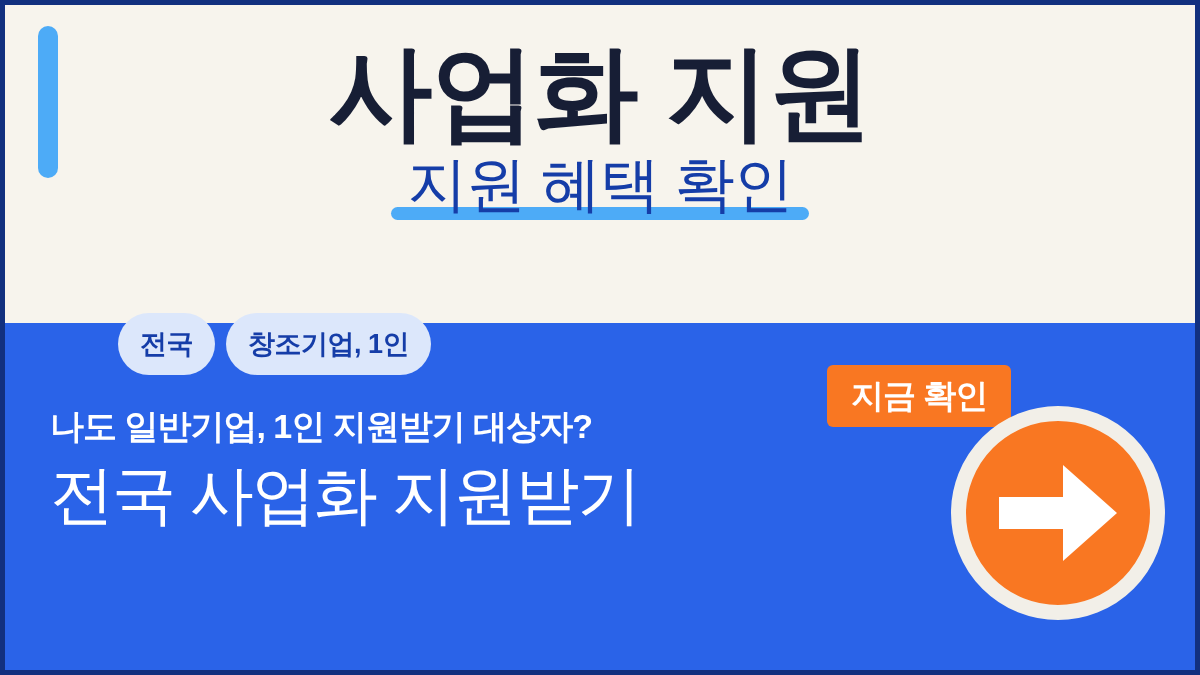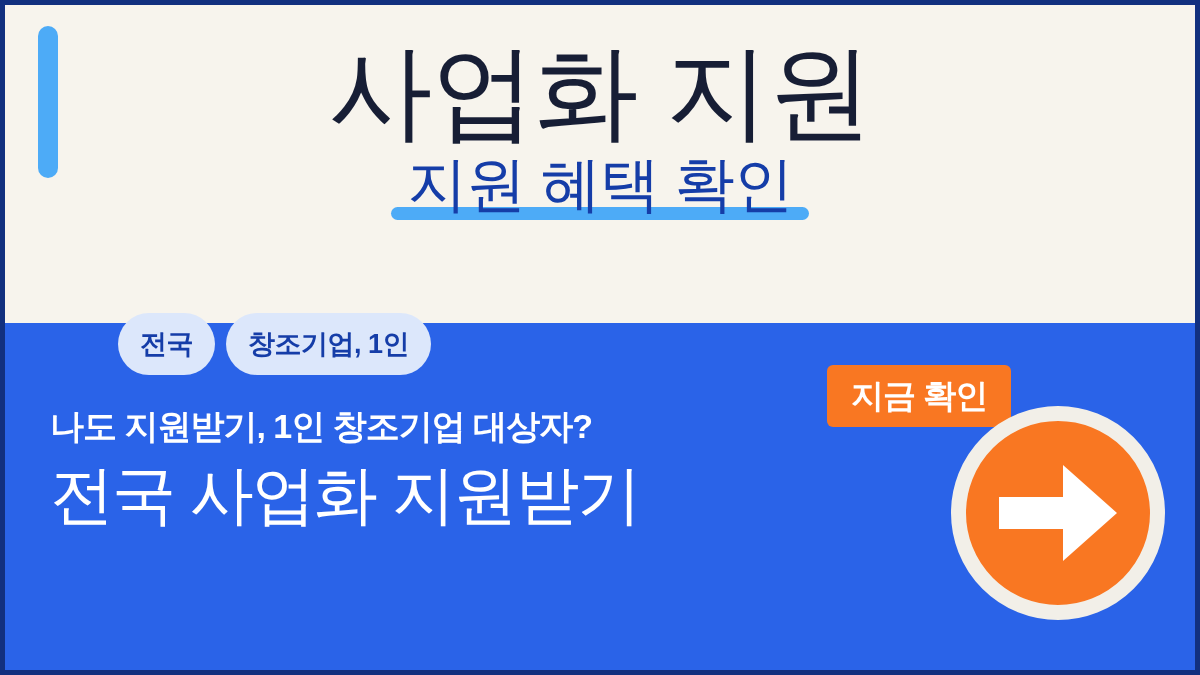--- a/index.html
+++ b/index.html
@@ -38,21 +38,21 @@
     position:absolute;
     left:0; top:0;
     width:1190px;
     text-align:center;
   }
 
   .main-title{
     margin-top:34px;
     font-size:104px;
     line-height:1.02;
-    font-weight:400;
+    font-weight:700;
     letter-spacing:-1px;
     color:#171E35;
     white-space:nowrap;
   }
 
   .sub-title-wrap{
     position:relative;
     display:inline-block;
     margin-top:8px;
   }
@@ -173,21 +173,21 @@
       </div>
     </div>
   </div>
 
   <div class="badge-row">
     <div class="badge">전국</div>
     <div class="badge">창조기업, 1인</div>
   </div>
 
   <div class="copy-block">
-    <div class="kicker">나도 지원받기, 1인 창조기업 대상자?</div>
+    <div class="kicker">나도 일반기업, 1인 지원받기 대상자?</div>
     <div class="headline">전국 사업화 지원받기</div>
   </div>
 
   <div class="cta-pill">지금 확인</div>
 
   <div class="cta-circle">
     <span>
       <svg width="118" height="104" viewBox="0 0 118 104" aria-hidden="true">
         <path d="M0 36 H64 V4 L118 52 L64 100 V68 H0 Z" fill="#FFFFFF"></path>
       </svg>

